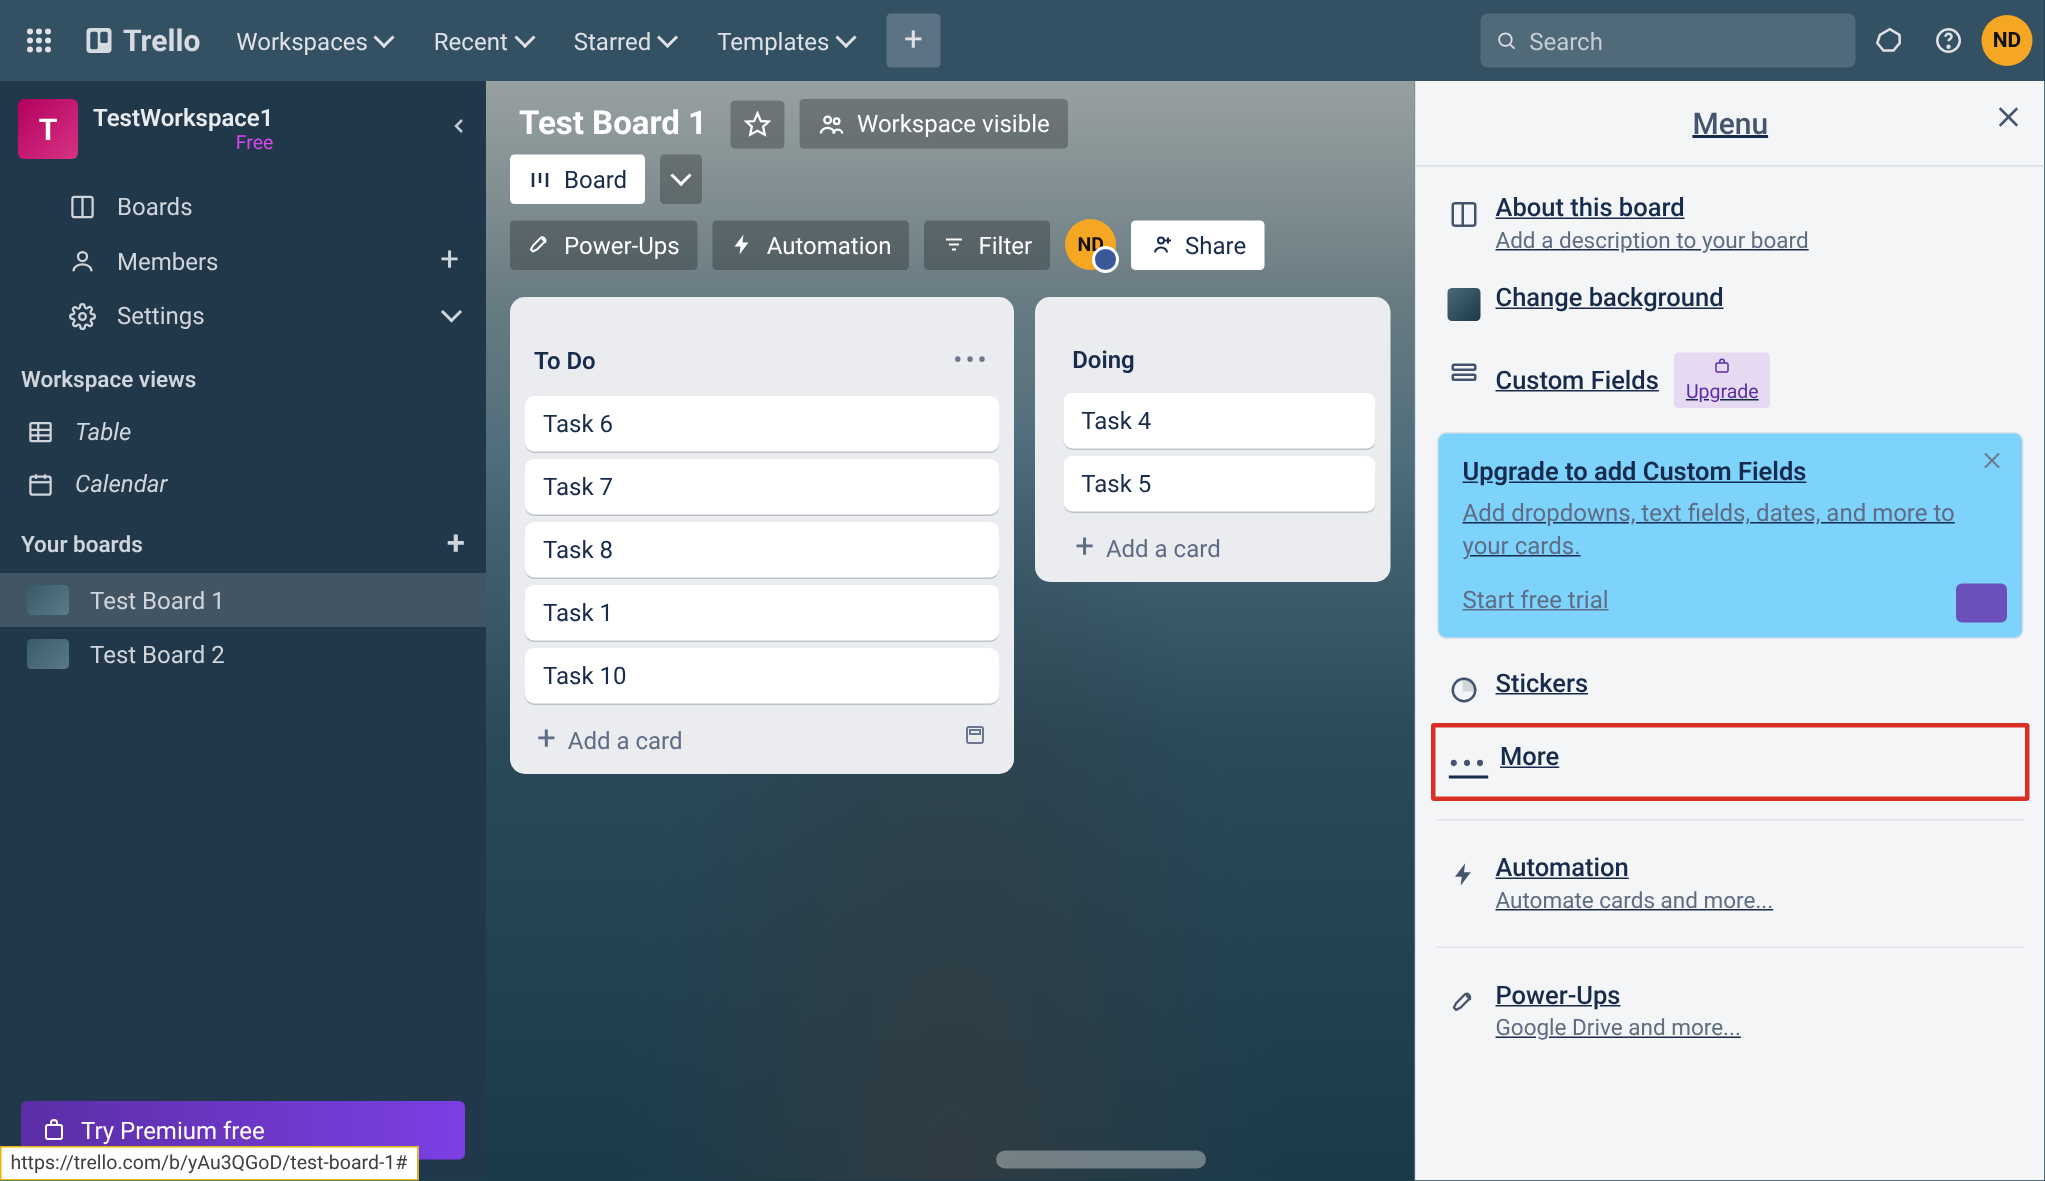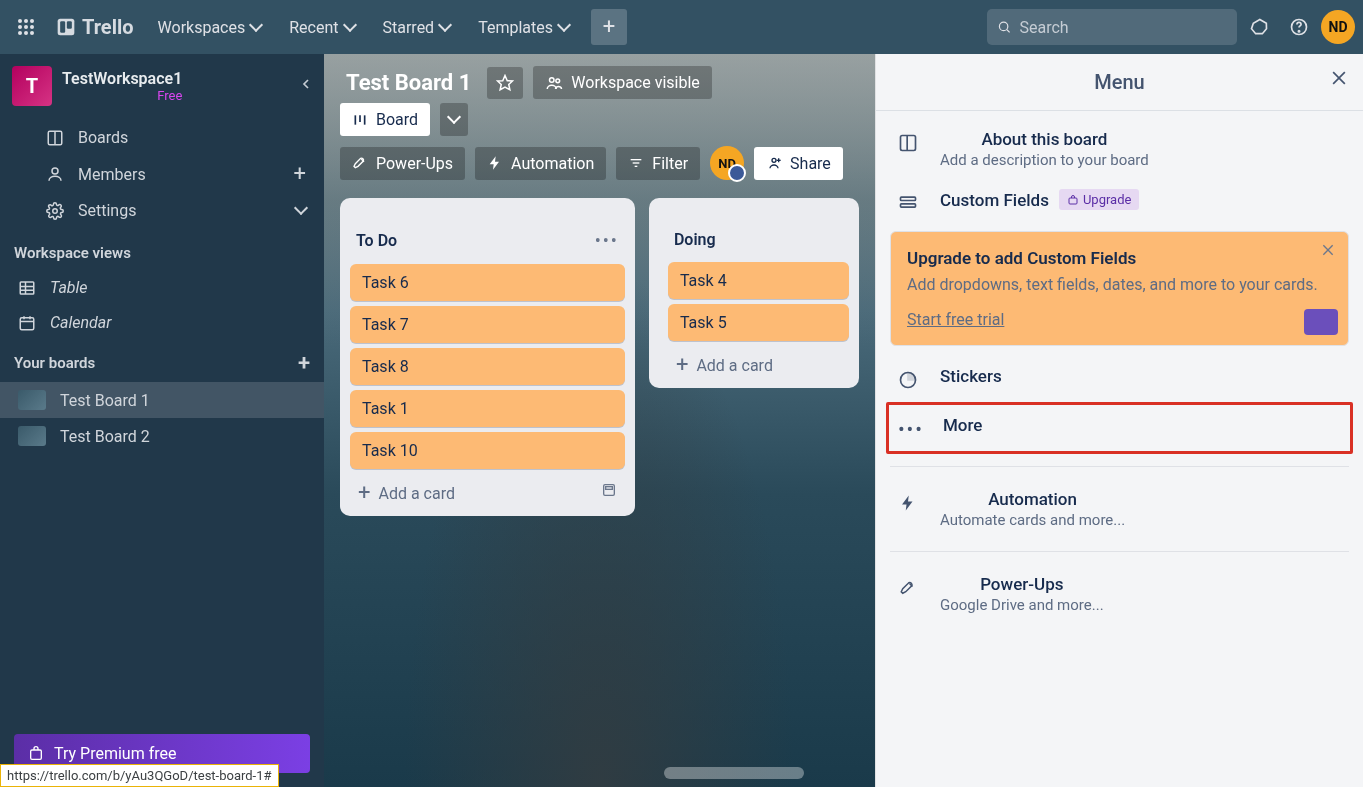--- a/index.html
+++ b/index.html
@@ -49,36 +49,36 @@
 .hbtn.icon-only { padding:7px 9px; }
 .board-toolbar { padding:6px 16px 12px; display:flex; gap:10px; align-items:center; position:relative; z-index:2; }
 .avatar-nd-sm { width:34px; height:34px; border-radius:50%; background:#f5a623; color:#111; font-weight:700; font-size:13px; display:flex; align-items:center; justify-content:center; position:relative; }
 .avatar-nd-sm::after { content:""; position:absolute; bottom:-2px; right:-2px; width:14px; height:14px; background:#3b5998; border-radius:50%; border:2px solid #fff; }
 
 
 .lists { display:flex; gap:14px; padding:6px 16px; position:relative; z-index:2; align-items:flex-start; }
 .list { width:340px; background:#ebecf0; border-radius:10px; padding:10px 8px 10px; }
 .list-head { display:flex; align-items:center; justify-content:space-between; padding:2px 8px 8px;margin-top:20px; }
 .list-title { font-weight:600; font-size:16px; color:#172b4d; }
-.card { background:#fdba74; border-radius:6px; box-shadow:0 1px 0 rgba(9,30,66,.2); padding:9px 12px; margin:5px 2px; font-size:16px; color:#172b4d; cursor:pointer; }
+.card { background:#ffffff; border-radius:6px; box-shadow:0 1px 0 rgba(9,30,66,.2); padding:9px 12px; margin:5px 2px; font-size:16px; color:#172b4d; cursor:pointer; }
 .add-card { display:flex; align-items:center; gap:8px; padding:8px 10px 2px; color:#5e6c84; cursor:pointer; font-size:16px; }
 .add-card-row { display:flex; align-items:center; justify-content:space-between; }
 .list.narrow { width:240px;padding-left:17px; }
 
 
-.menu-panel { width:488px; background:#f4f5f7; color:#172b4d; display:flex; flex-direction:column; border-left:1px solid rgba(0,0,0,.08); }
+.menu-panel { width:420px; background:#f4f5f7; color:#172b4d; display:flex; flex-direction:column; border-left:1px solid rgba(0,0,0,.08);text-decoration:underline; }
 .menu-head { text-align:center; padding:16px; font-size:20px; font-weight:500; color:#44546f; border-bottom:1px solid #dce0e5; position:relative; }
 .menu-close { position:absolute; right:14px; top:14px; cursor:pointer; color:#44546f; }
 .menu-body { padding:8px 10px; overflow:auto; }
-.menu-item { display:flex; align-items:flex-start; gap:20px; padding:10px 10px; border-radius:6px; cursor:pointer;text-align:center; }
+.menu-item { display:flex; align-items:flex-start; gap:9px; padding:10px 10px; border-radius:6px; cursor:pointer; }
 .menu-icon { width:24px; height:24px; color:#44546f; flex-shrink:0; display:flex; align-items:center; justify-content:center; margin-top:2px; }
 .menu-item-title { font-size:17px; font-weight:500; color:#172b4d; }
 .menu-item-sub { font-size:15px; color:#5e6c84; margin-top:2px; }
-.upgrade-badge { background:#e6d9f2; color:#5b2ea6; font-size:13px; padding:3px 8px; border-radius:3px; display:inline-flex; align-items:center; gap:4px; }
-.promo { background:#fdba74; border:1px solid #dfe1e6; border-radius:6px; margin:6px 4px 10px; padding:16px; position:relative; }
+.upgrade-badge { background:#e6d9f2; color:#5b2ea6; font-size:13px; padding:3px 8px; border-radius:3px; display:inline-flex; align-items:center; gap:4px;flex-direction:column; }
+.promo { background:#7dd3fc; border:1px solid #dfe1e6; border-radius:6px; margin:6px 4px 10px; padding:16px; position:relative; }
 .promo-title { font-weight:600; font-size:17px; margin-bottom:6px; }
 .promo-text { color:#5e6c84; font-size:16px; line-height:1.4; }
 .promo-link { color:#5e6c84; text-decoration:underline; font-size:16px; margin-top:14px; display:inline-block; cursor:pointer; }
 .promo-close { position:absolute; top:10px; right:12px; color:#6b778c; cursor:pointer; }
 .promo-corner { position:absolute; bottom:10px; right:10px; width:34px; height:26px; background:#6b4fbb; border-radius:4px; }
 .menu-sep { height:1px; background:#dfe1e6; margin:12px 4px; }
 .highlight-box { border:3px solid #d93025; border-radius:2px; }
 
 
 .statusbar { position:absolute; bottom:0; left:0; background:#fff; color:#3c4043; font-size:13px; padding:3px 6px; border:1px solid #eab308; z-index:50; }
@@ -363,20 +363,26 @@
               <line x1="11" y1="3" x2="11" y2="21"></line>
             </svg>
         </div>
         <div>
           <div class="menu-item-title">About this board</div>
           <div class="menu-item-sub">Add a description to your board</div>
         </div>
       </div>
       <div class="menu-item">
         <div class="menu-icon">
+          <div style="width:22px;height:22px;border-radius:3px;background:linear-gradient(135deg,#4a6a7a,#1a3a4a)"></div>
+        </div>
+        <div class="menu-item-title">Change background</div>
+      </div>
+      <div class="menu-item">
+        <div class="menu-icon">
           <svg width="20" height="20" viewBox="0 0 24 24" fill="none" stroke="currentColor" stroke-width="2">
               <rect x="3" y="5" width="18" height="4" rx="1"></rect>
               <rect x="3" y="13" width="18" height="4" rx="1"></rect>
             </svg>
         </div>
         <div style="display:flex;align-items:center;gap:10px">
           <div class="menu-item-title">Custom Fields</div>
           <span class="upgrade-badge">
             <svg width="12" height="12" viewBox="0 0 24 24" fill="none" stroke="currentColor" stroke-width="2">
                 <rect x="4" y="8" width="16" height="12" rx="2"></rect>

